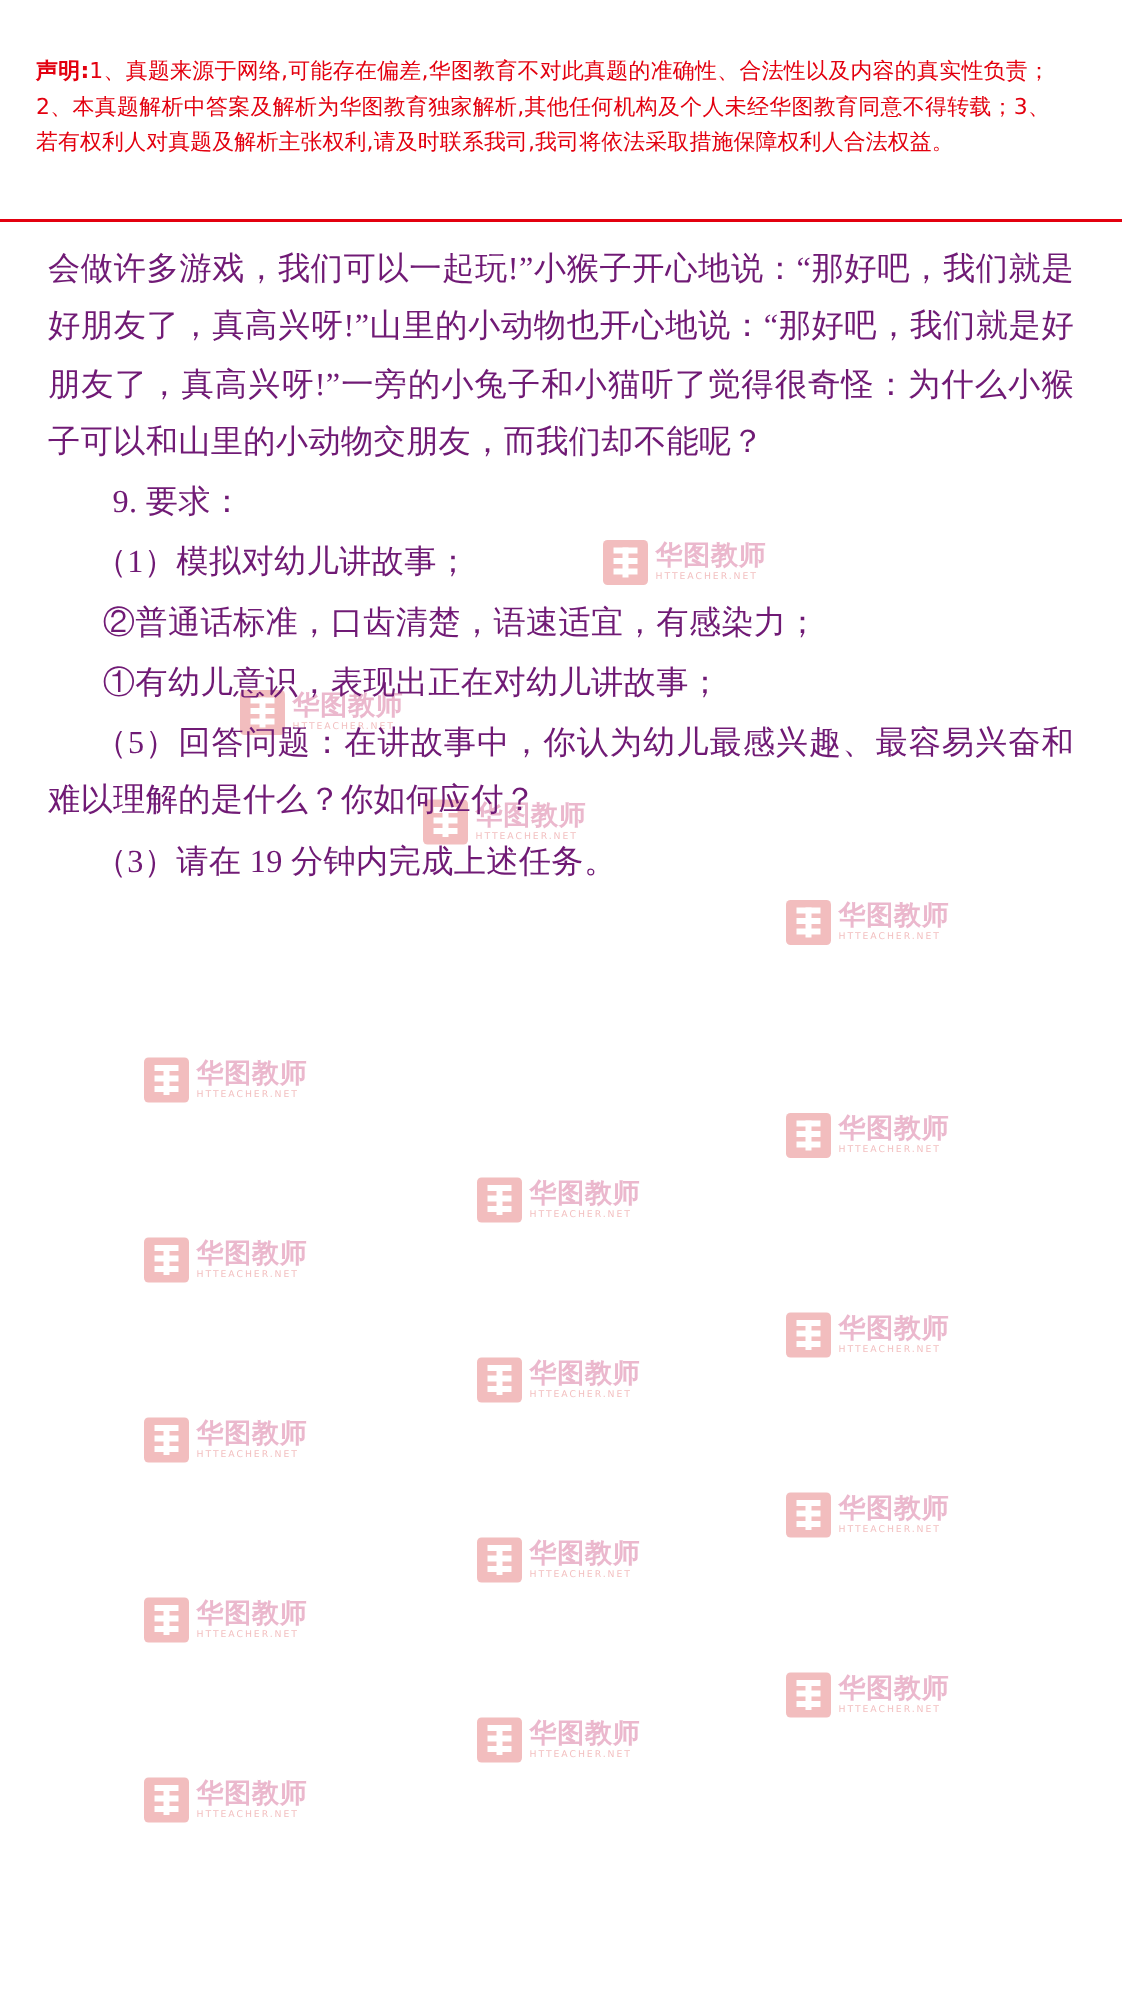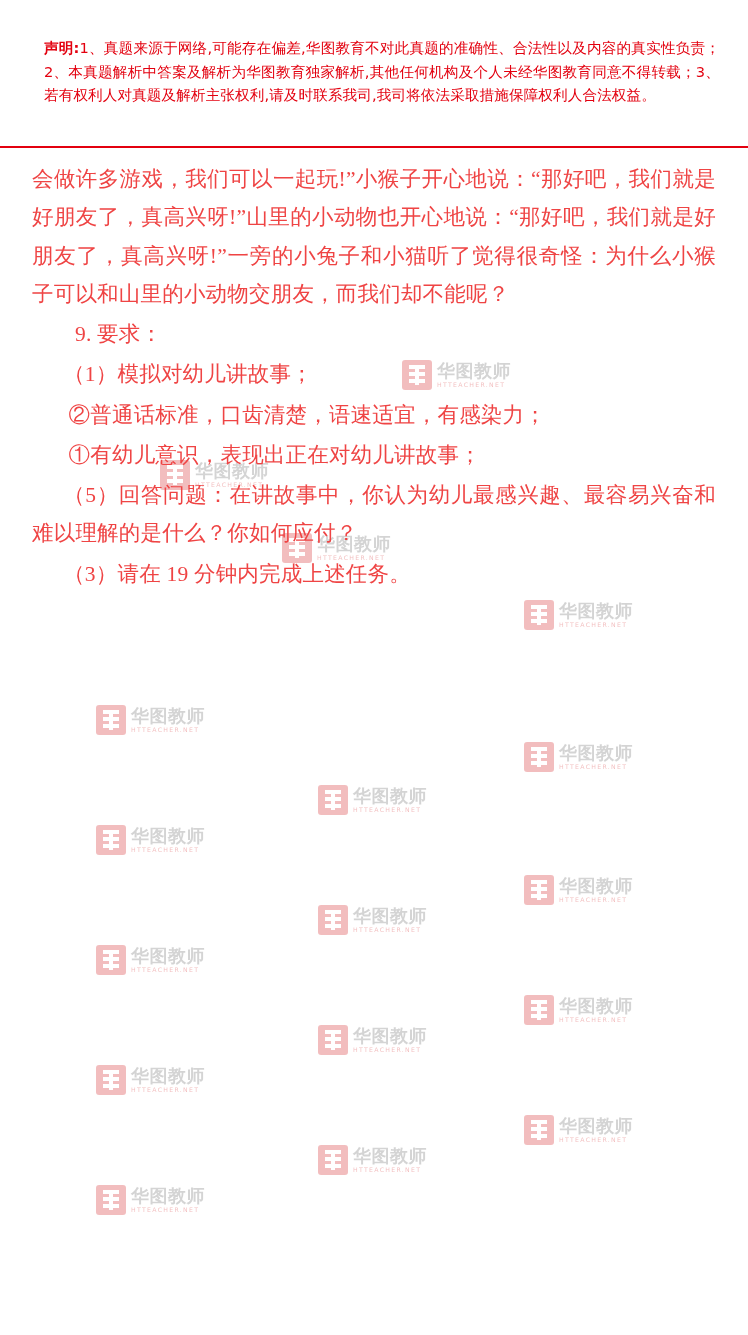--- a/index.html
+++ b/index.html
@@ -21,21 +21,21 @@
     width: 748px;
     height: 1335px;
     background: #ffffff;
     box-sizing: border-box;
   }
 
   
   .disclaimer {
     position: absolute;
     top: 36px;
-    left: 44px;
+    left: 24px;
     width: 676px;
     color: #e3000f;
     font-size: 14.6px;
     line-height: 1.62;
     letter-spacing: 0.1px;
     text-align: justify;
     font-family: "DejaVu Sans", "Liberation Sans", sans-serif;
     z-index: 5;
   }
   .disclaimer .lead {
@@ -60,21 +60,21 @@
     width: 684px;
     z-index: 4;
   }
   .content p {
     margin: 0 0 2px 0;
     font-size: 21.5px;
     line-height: 1.78;
     letter-spacing: 0.2px;
     text-align: justify;
     text-justify: inter-ideograph;
-    color: #ef4444;
+    color: #701a75;
   }
   .content p.indent1 {
     text-indent: 2em;
   }
   .content p.indent-half {
     text-indent: 1.45em;
   }
   .content p.indent-item {
     text-indent: 1.7em;
   }
@@ -124,21 +124,21 @@
   }
   .wm .txt {
     display: flex;
     flex-direction: column;
     justify-content: center;
     line-height: 1;
   }
   .wm .txt .cn {
     font-size: 18px;
     font-weight: bold;
-    color: #737373;
+    color: #be185d;
     font-family: "DejaVu Sans", "Liberation Sans", sans-serif;
     letter-spacing: 0.5px;
   }
   .wm .txt .en {
     font-size: 6.2px;
     color: #d5282b;
     letter-spacing: 1.3px;
     font-family: "DejaVu Sans", "Liberation Sans", sans-serif;
     margin-top: 2px;
   }

